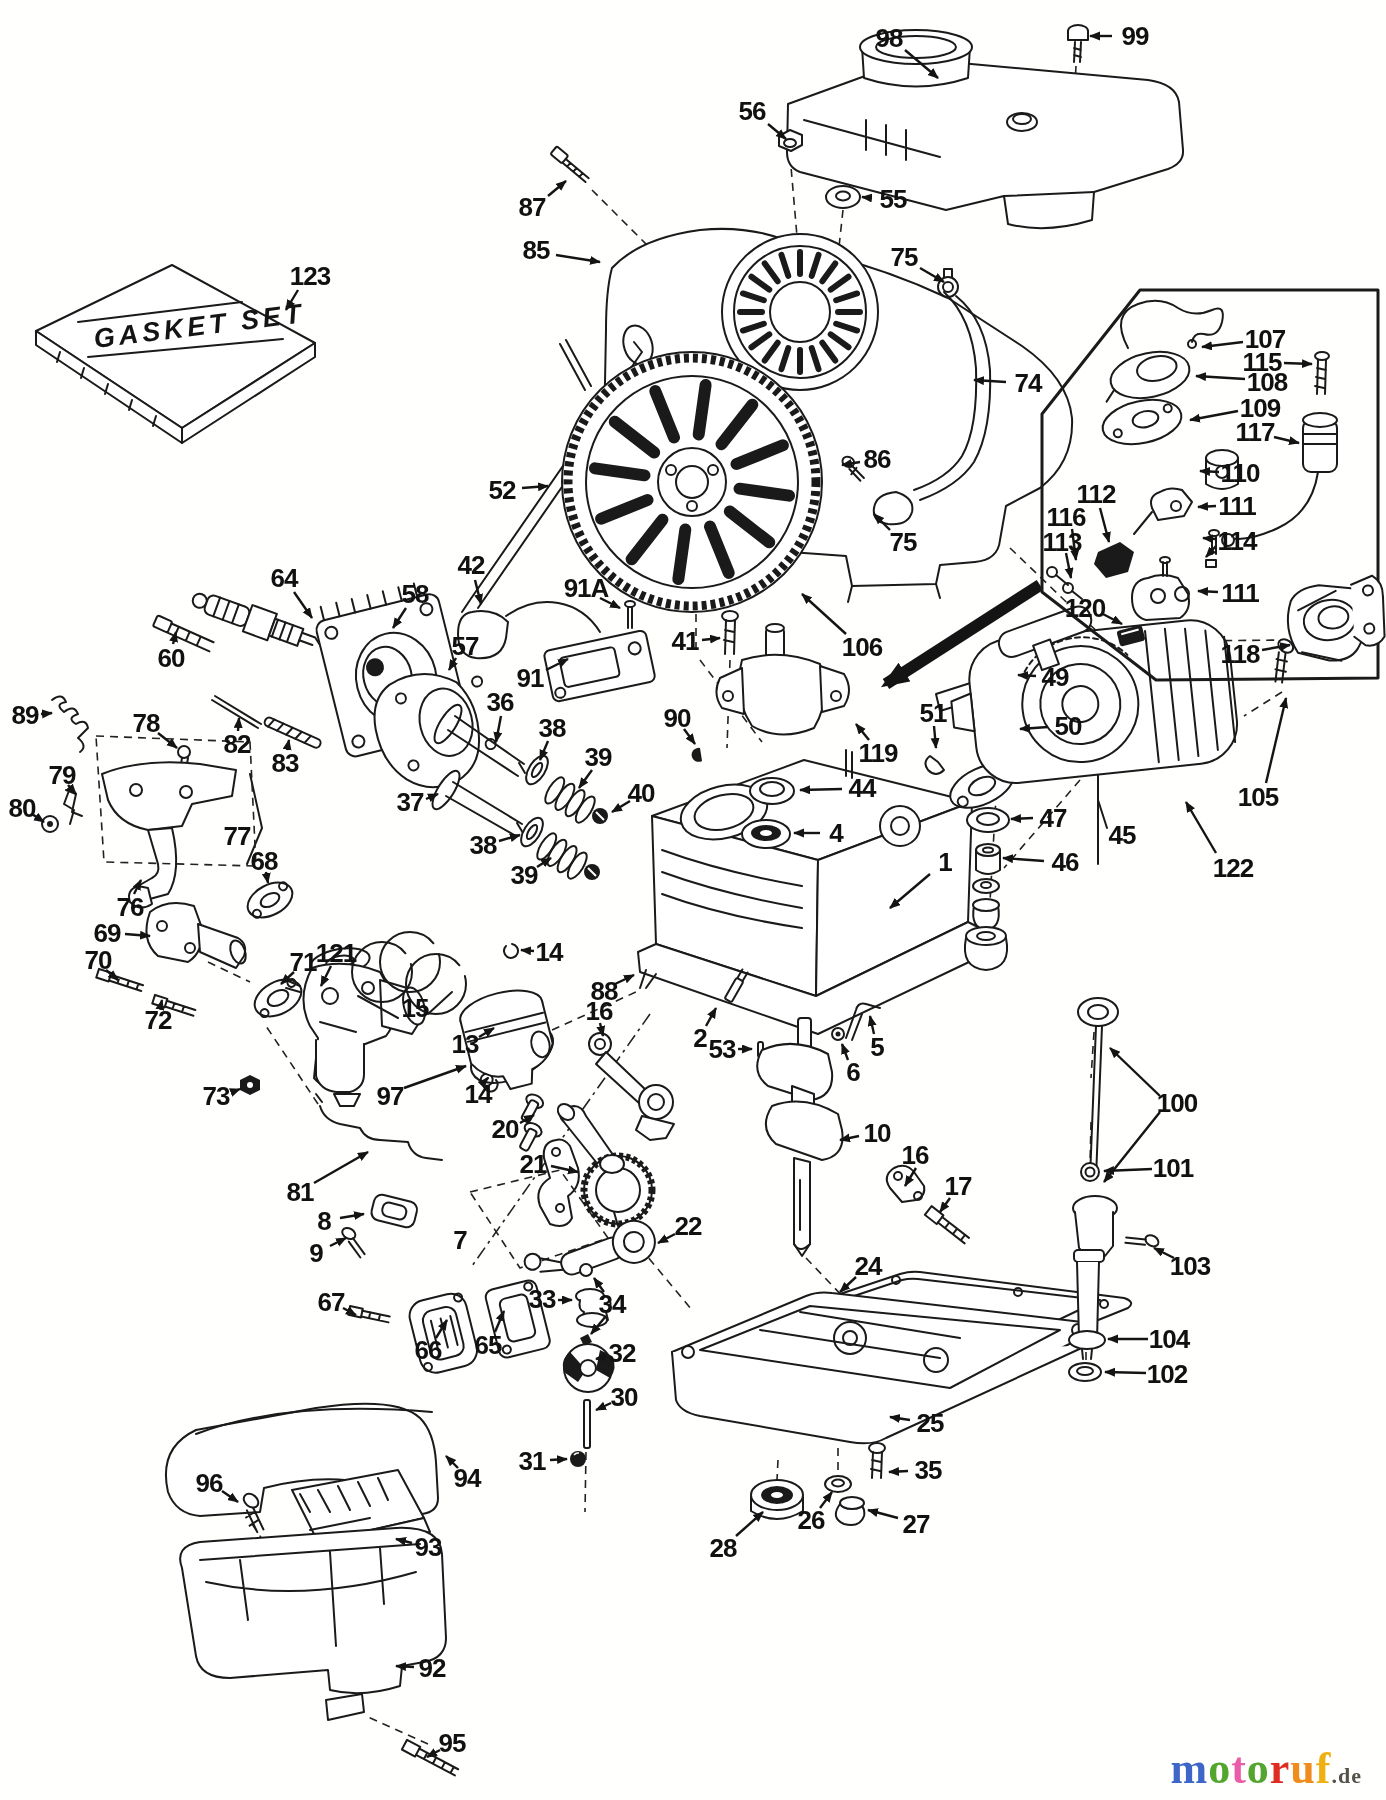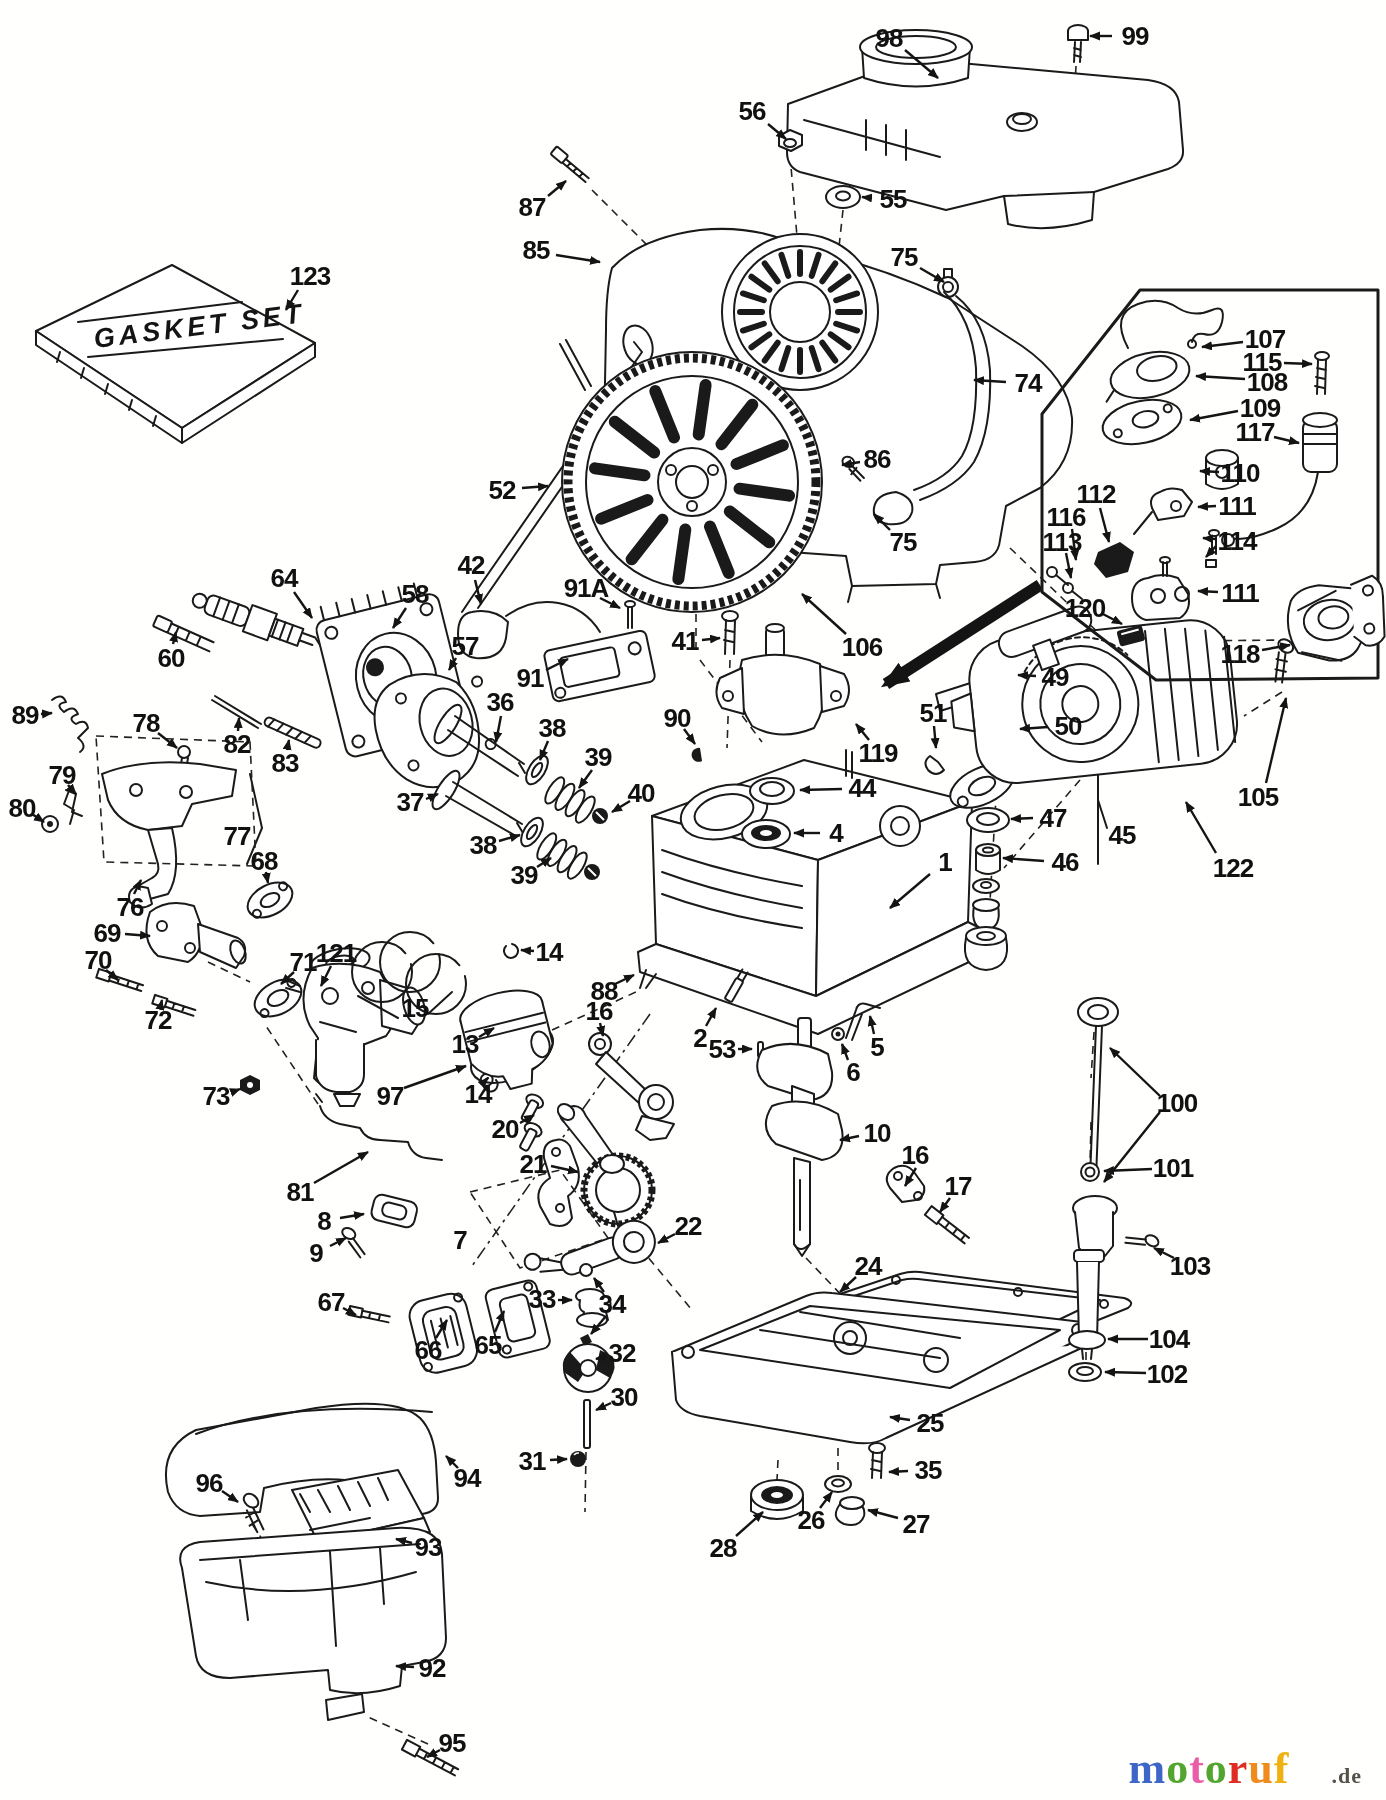--- a/index.html
+++ b/index.html
@@ -13,21 +13,21 @@
   .dd{fill:none;stroke:#222;stroke-width:1.6;stroke-dasharray:13 5 3 5;}
   .thick{stroke-width:3;}
   .plabel{font-family:"Liberation Sans",sans-serif;font-weight:bold;font-size:26px;fill:#111;
           text-anchor:middle;dominant-baseline:central;letter-spacing:-1px;}
   .arrow{stroke:#141414;stroke-width:2.4;}
   .gset{font-family:"Liberation Sans",sans-serif;font-style:italic;font-weight:bold;
         font-size:27px;letter-spacing:4px;fill:#141414;}
   .watermark{position:absolute;right:24px;bottom:6px;
              font-family:"Liberation Serif",serif;font-weight:bold;font-size:44px;
              letter-spacing:1px;user-select:none;}
-  .watermark .wm-suffix{font-size:22px;margin-left:42px;}
+  .watermark .wm-suffix{font-size:22px;}
 </style>
 </head>
 <body>
 
 <div class="stage">
 <svg id="diagram" width="1386" height="1800" viewBox="0 0 1386 1800">
   <defs>
     <marker id="ah" markerWidth="13" markerHeight="11" refX="10" refY="4.5" orient="auto" markerUnits="userSpaceOnUse">
       <path d="M0,0 L11,4.5 L0,9 Z" fill="#141414"></path>
     </marker>

